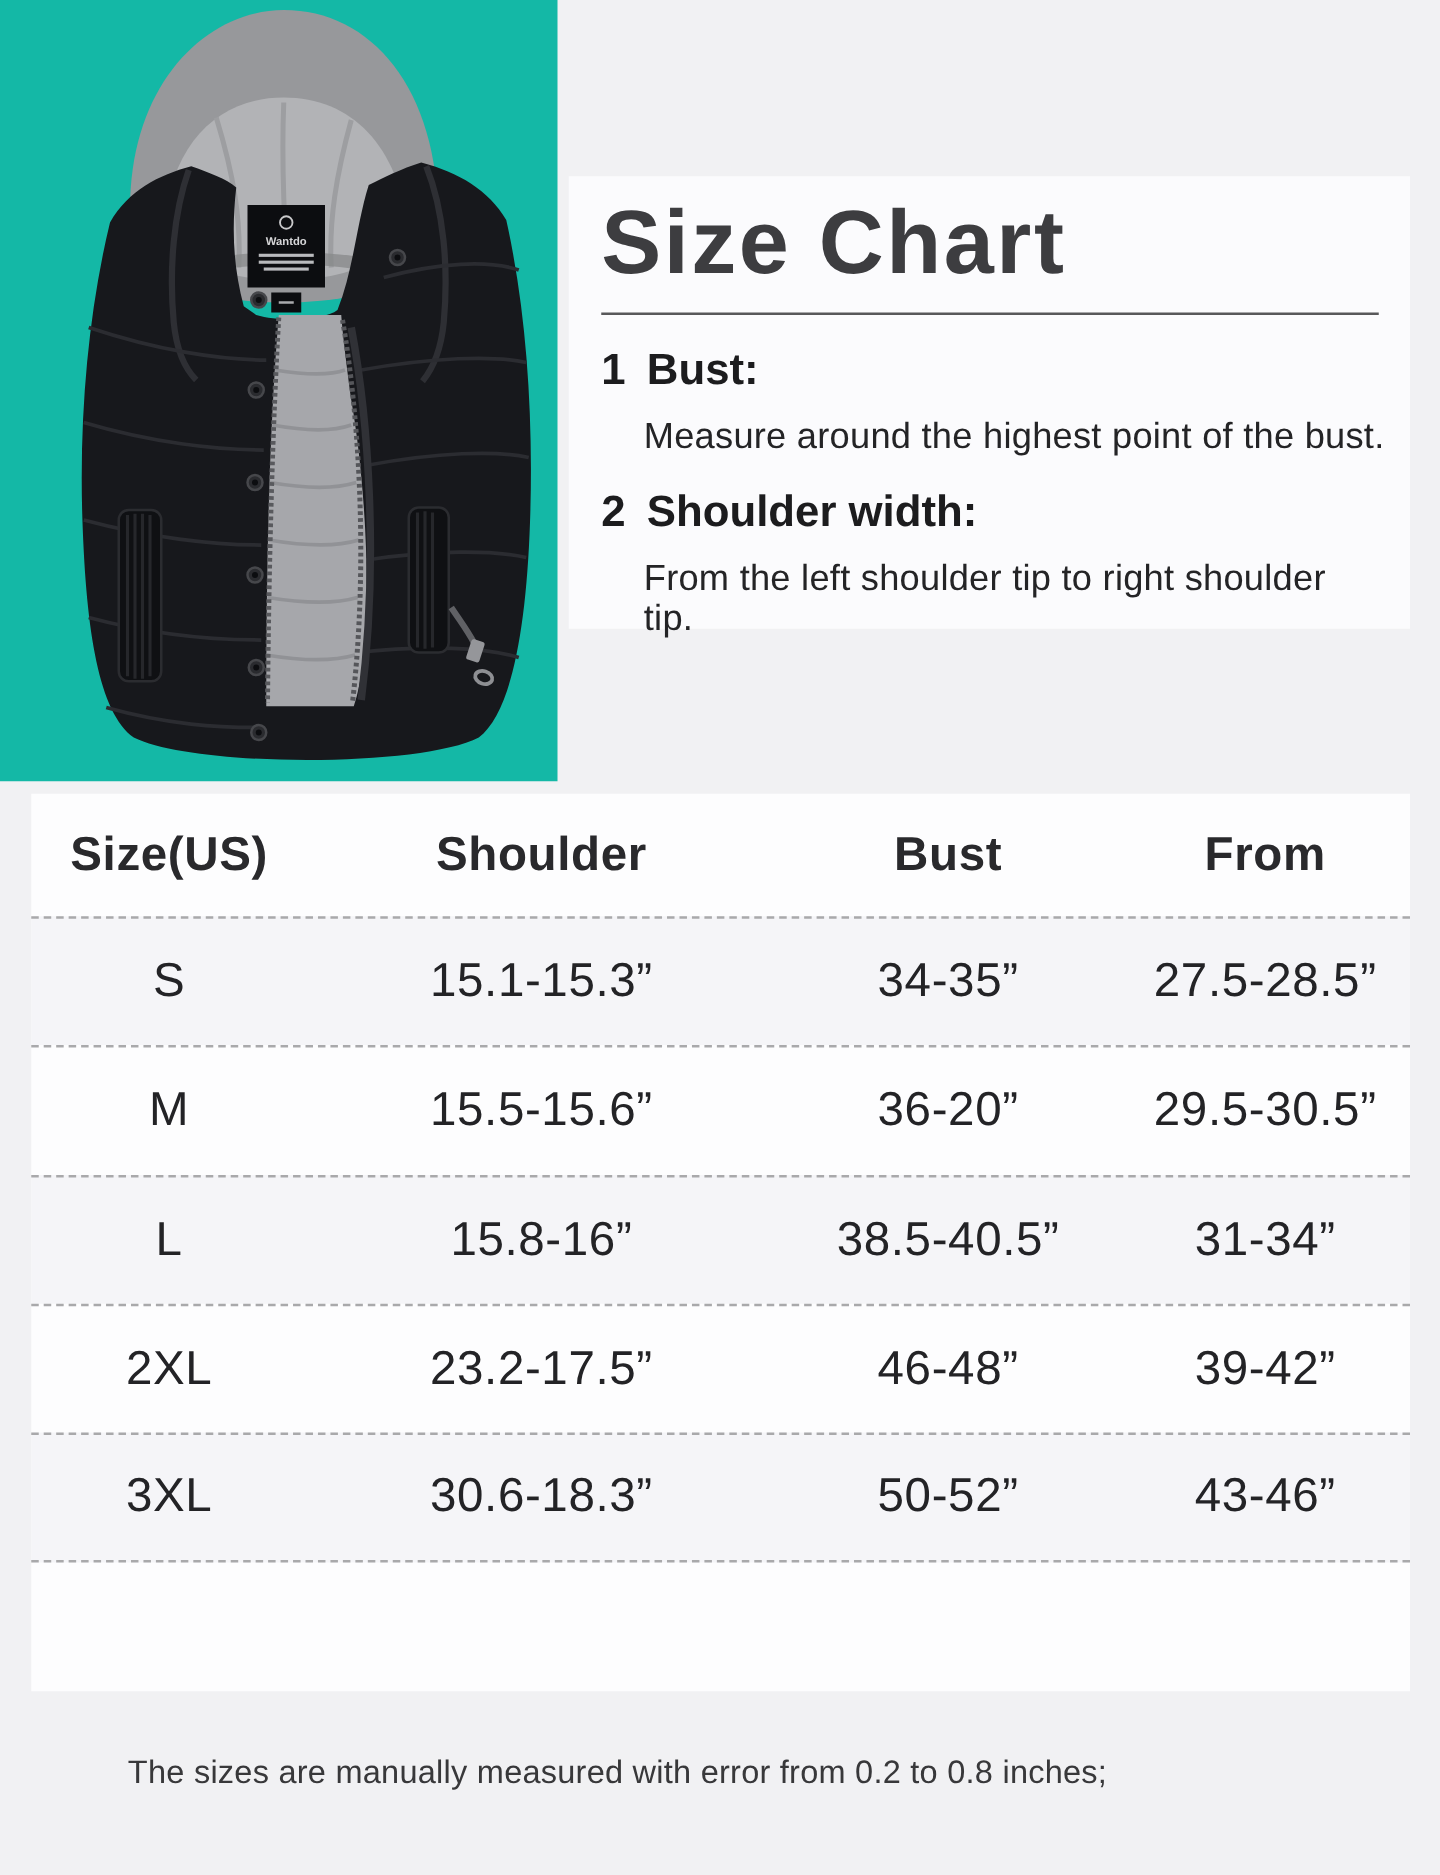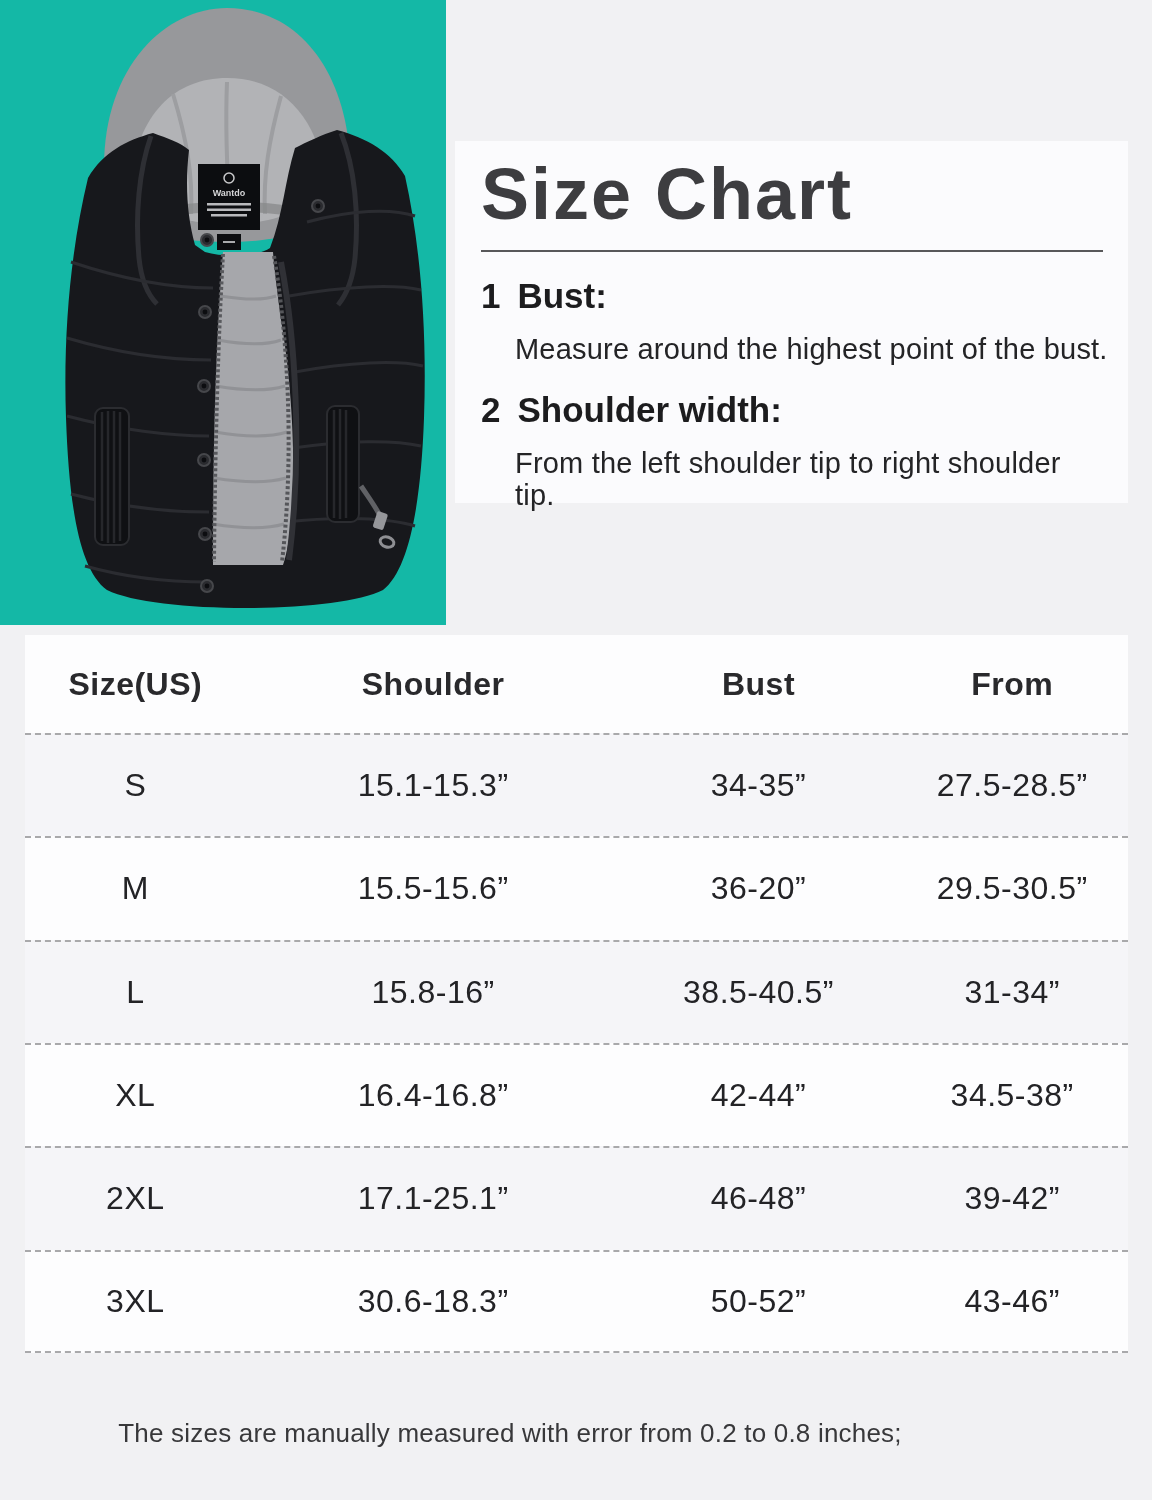--- a/index.html
+++ b/index.html
@@ -41,26 +41,26 @@
     display:grid;grid-template-rows:98px repeat(6,1fr);
   }
   .trow{
     display:grid;grid-template-columns:20% 34% 25% 21%;
     align-items:center;box-sizing:border-box;
   }
   .trow + .trow{border-top:2px dashed #a9a9ab;}
   .trow:last-child{border-bottom:2px dashed #a9a9ab;}
   .trow:nth-child(even){background:#f5f5f8;}
   .cell{
-    text-align:center;font-size:32px;color:#232326;letter-spacing:0.5px;
+    text-align:center;font-size:38px;color:#232326;letter-spacing:0.5px;
   }
   .trow.head .cell{font-weight:bold;color:#29292c;}
 
   .footer-note{
-    position:absolute;left:0;top:1402px;width:988px;margin:16px;
+    position:absolute;left:0;top:1402px;width:988px;margin:0;
     text-align:center;font-size:26px;color:#38383a;letter-spacing:0.2px;
   }
 </style>
 </head>
 <body>
 
 <div class="page">
 
   <div class="photo-block">
     <svg width="385" height="618" viewBox="0 0 385 618">
@@ -228,30 +228,24 @@
       <div class="cell">29.5-30.5”</div>
     </div>
 
     <div class="trow">
       <div class="cell">L</div>
       <div class="cell">15.8-16”</div>
       <div class="cell">38.5-40.5”</div>
       <div class="cell">31-34”</div>
     </div>
 
-    <div class="trow">
-      <div class="cell">XL</div>
-      <div class="cell">16.4-16.8”</div>
-      <div class="cell">42-44”</div>
-      <div class="cell">34.5-38”</div>
-    </div>
 
     <div class="trow">
       <div class="cell">2XL</div>
-      <div class="cell">17.1-25.1”</div>
+      <div class="cell">23.2-17.5”</div>
       <div class="cell">46-48”</div>
       <div class="cell">39-42”</div>
     </div>
 
     <div class="trow">
       <div class="cell">3XL</div>
       <div class="cell">30.6-18.3”</div>
       <div class="cell">50-52”</div>
       <div class="cell">43-46”</div>
     </div>

